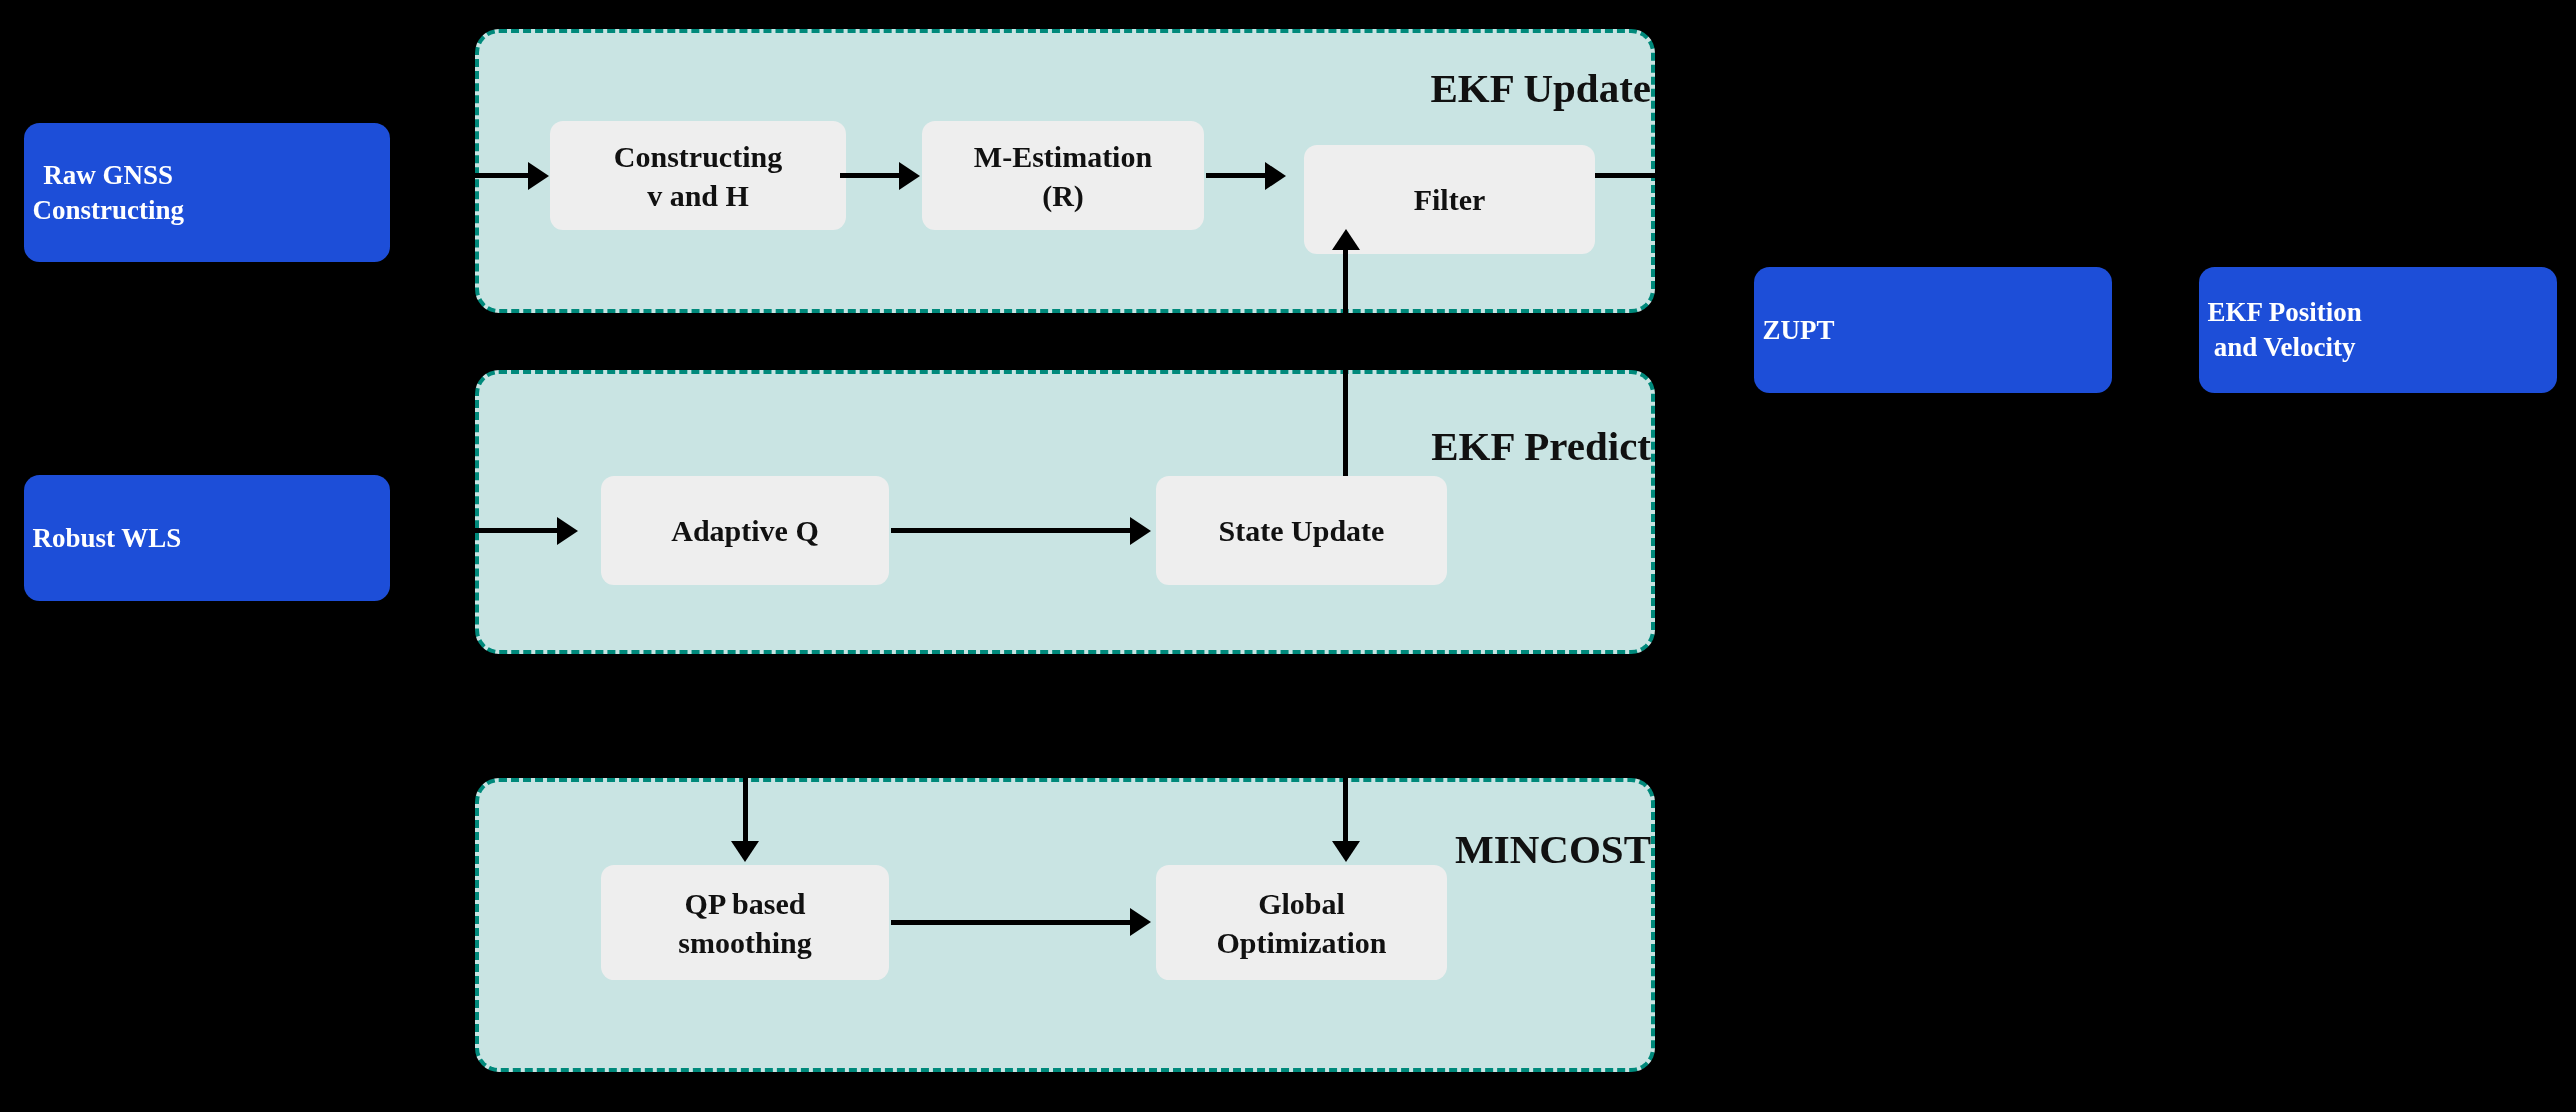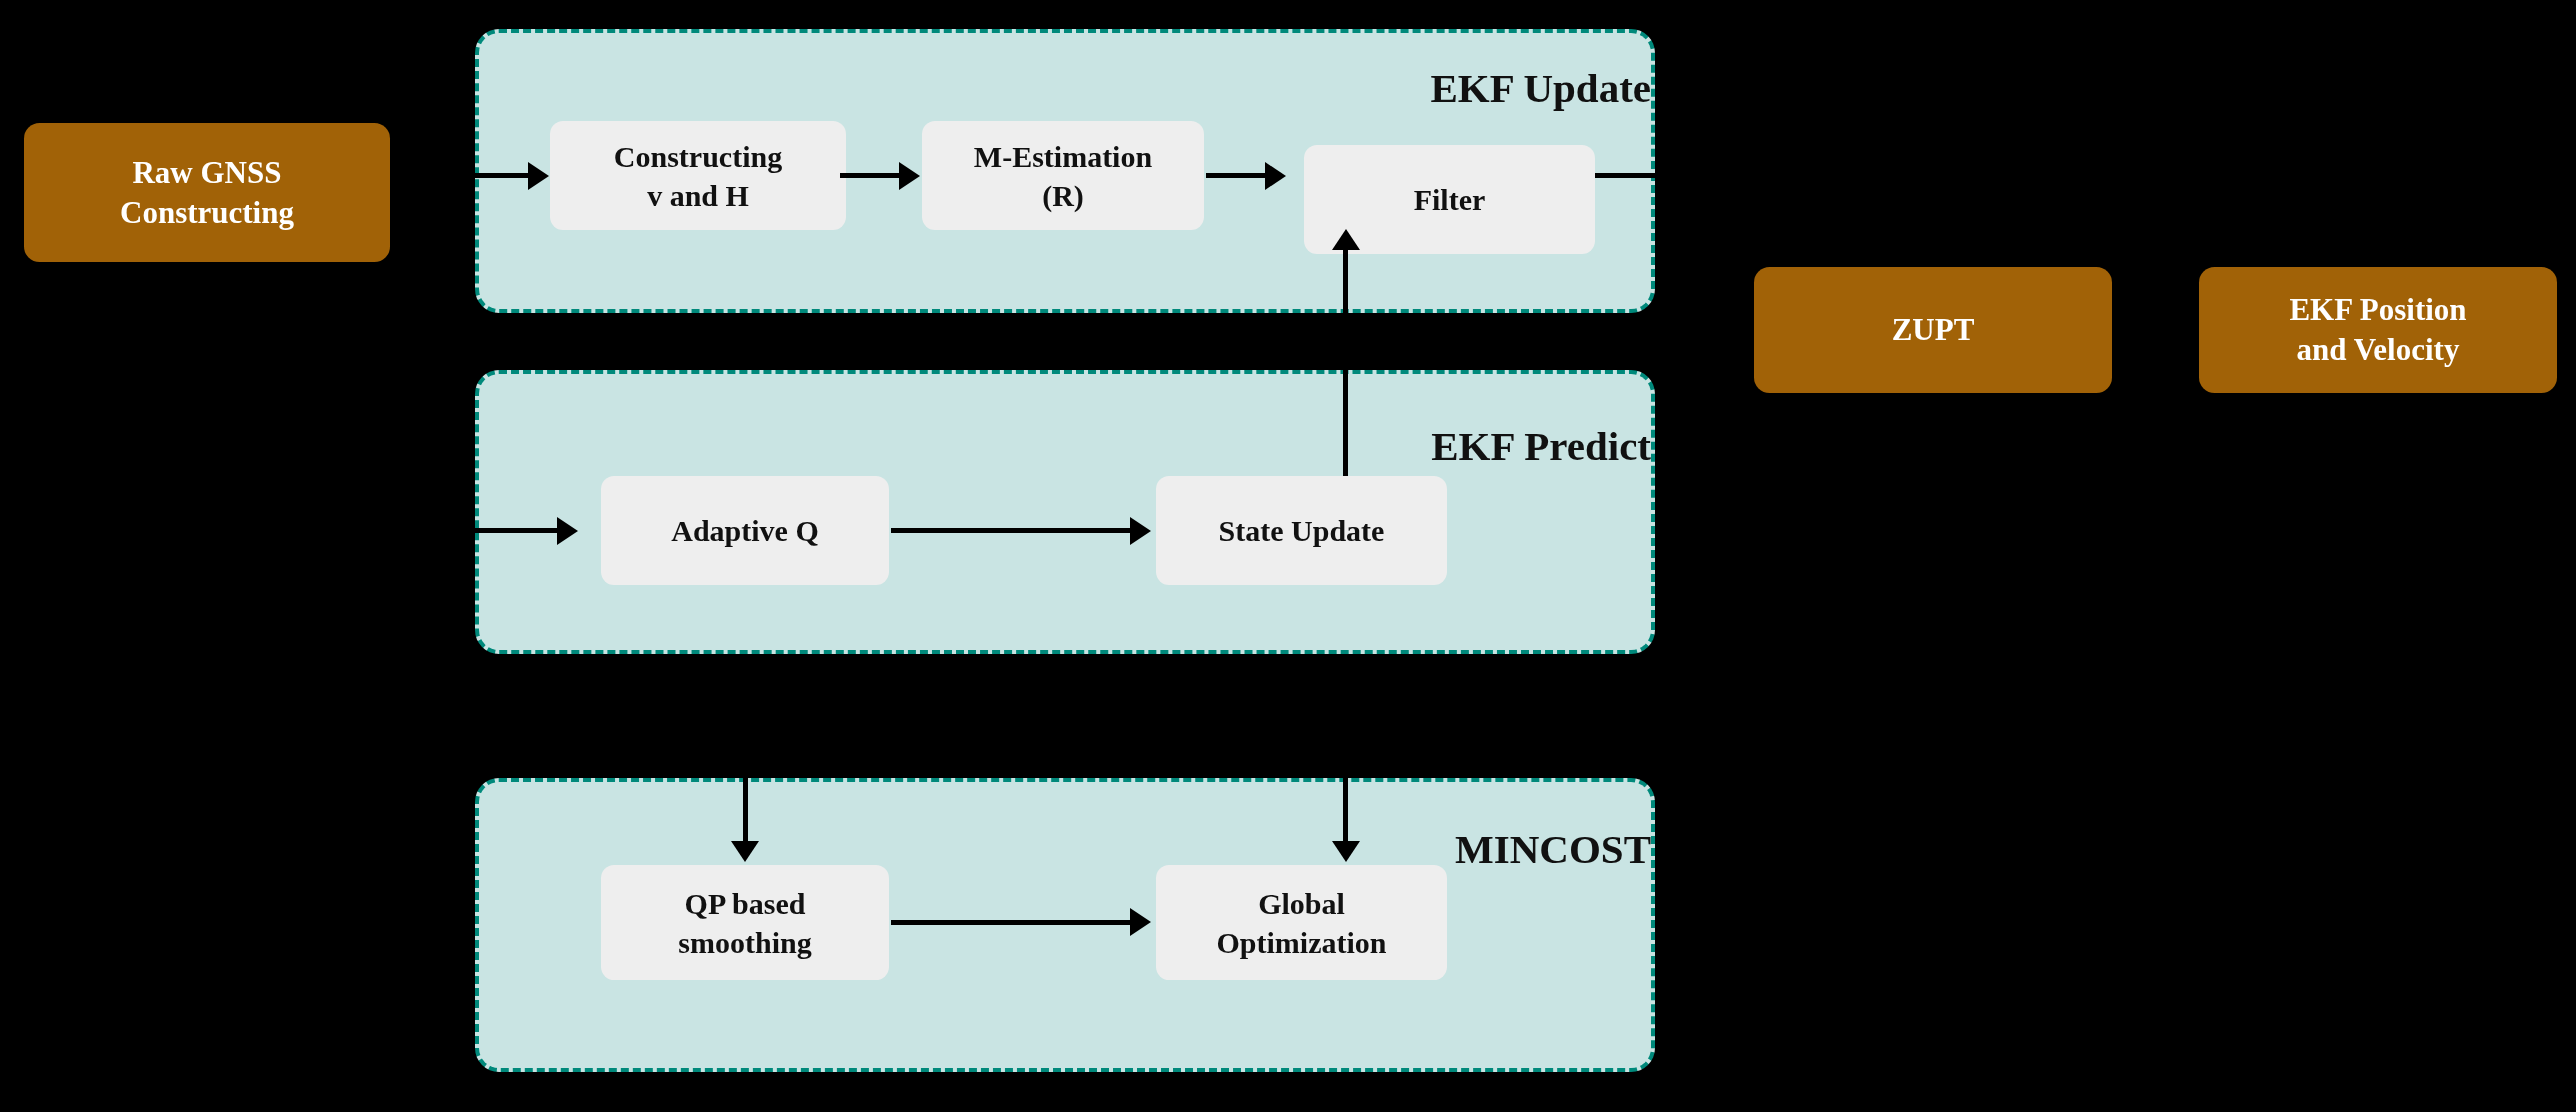--- a/index.html
+++ b/index.html
@@ -12,29 +12,29 @@
     width: 2576px;
     height: 1113px;
     background: #000000;
     overflow: hidden;
     font-family: "Liberation Serif", "DejaVu Serif", serif;
   }
 
   
   .tealbox {
     position: absolute;
-    background: #a16207;
+    background: #1d4ed8;
     border-radius: 15.6px;
     display: flex;
     align-items: center;
-    justify-content: center;
+    justify-content: flex-start;
     text-align: center;
     color: #FFFFFF;
     font-weight: bold;
-    font-size: 31px;
+    font-size: 27px;
     line-height: 1.28;
     box-sizing: border-box;
     padding: 3.6px 8.4px;
   }
 
   
   .group {
     position: absolute;
     background: #C9E4E3;
     border: 4.2px dashed #00897B;
@@ -111,20 +111,25 @@
 
 <div id="canvas">
 
   <div class="tealbox" style="left:24px; top:123px; width:366px; height:139px;">
     <div>
       <span class="nl">Raw GNSS</span>
       <span class="nl">Constructing</span>
     </div>
   </div>
 
+  <div class="tealbox" style="left:24px; top:475px; width:366px; height:126px;">
+    <div>
+      <span class="nl">Robust WLS</span>
+    </div>
+  </div>
 
   <div class="tealbox" style="left:1754px; top:267px; width:358px; height:126px;">
     <div>
       <span class="nl">ZUPT</span>
     </div>
   </div>
 
   <div class="tealbox" style="left:2199px; top:267px; width:358px; height:126px;">
     <div>
       <span class="nl">EKF Position</span>

